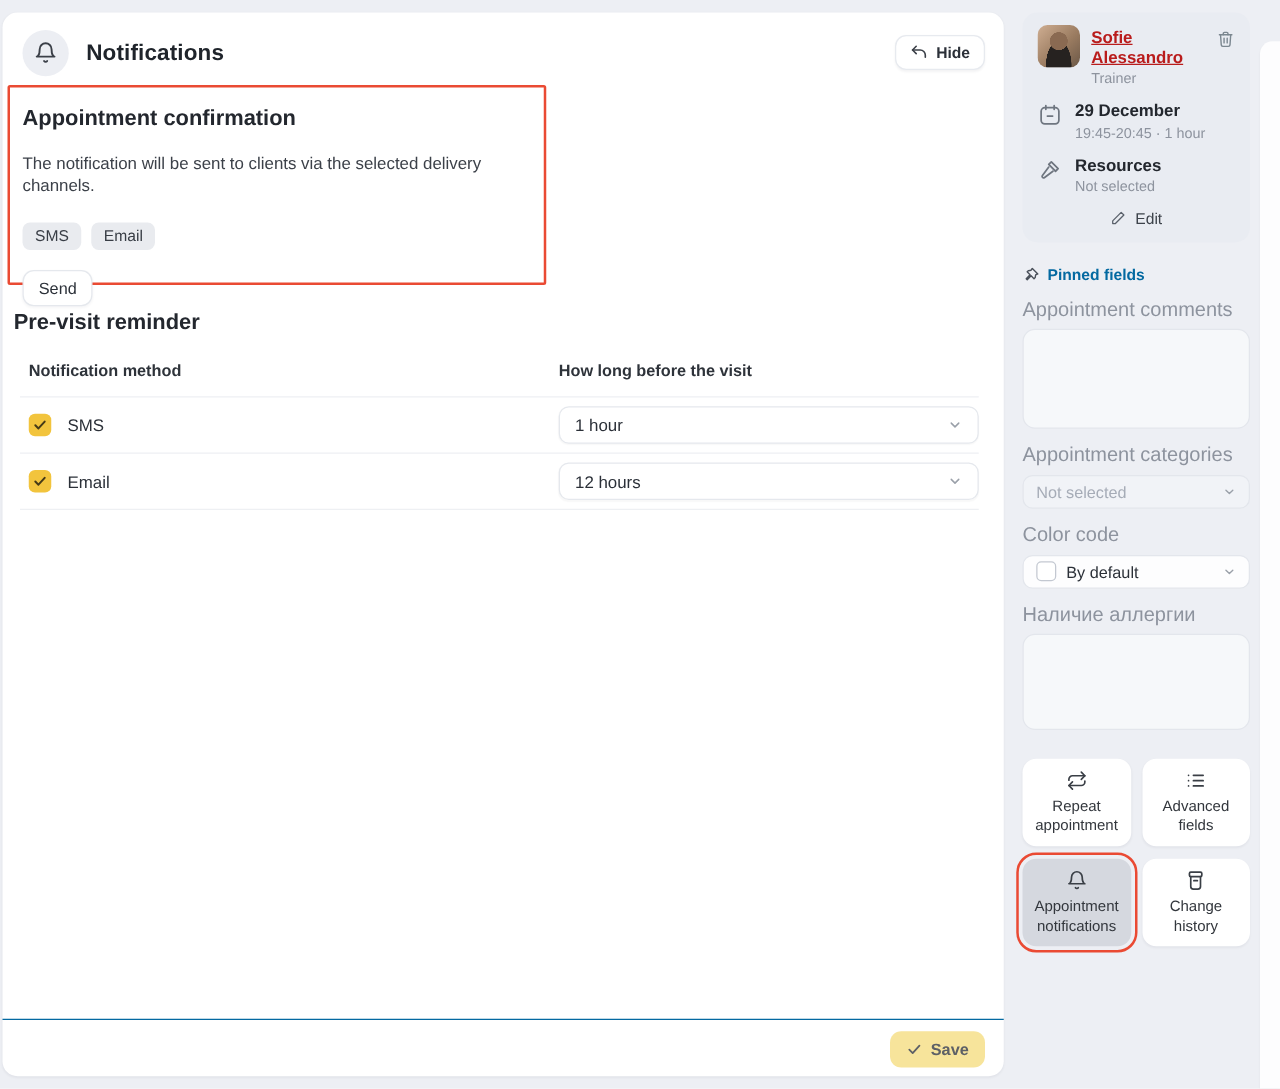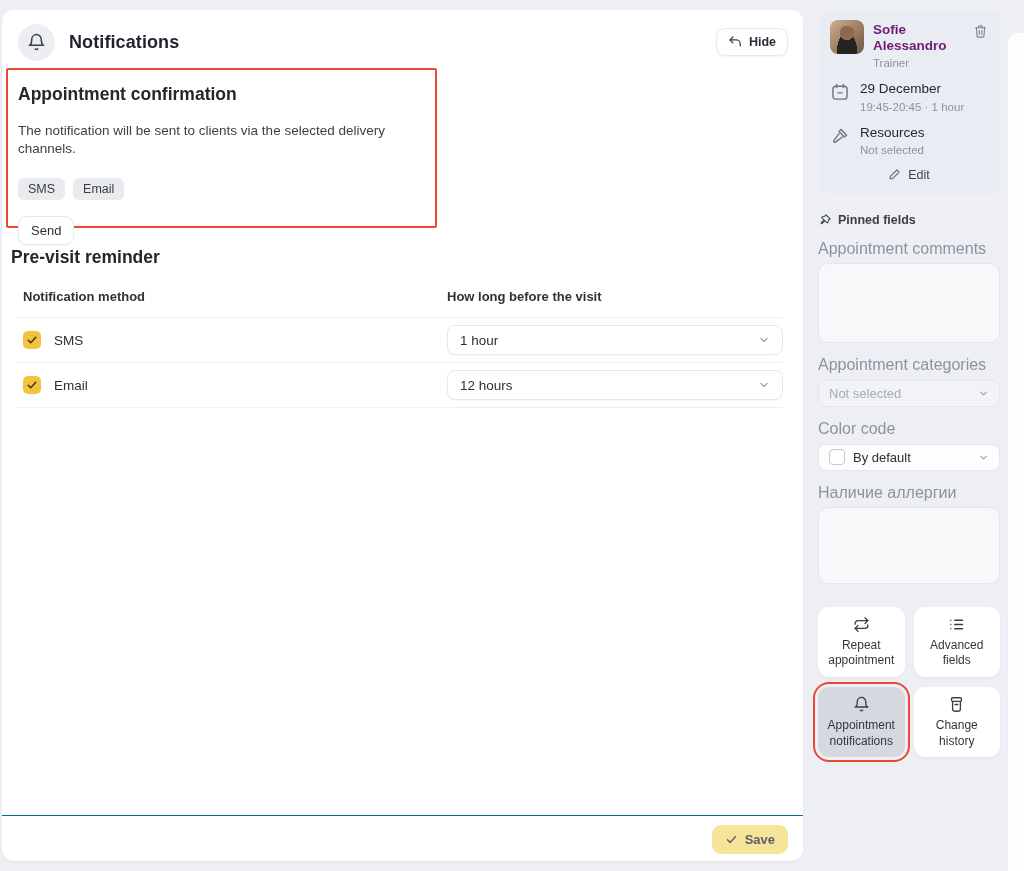--- a/index.html
+++ b/index.html
@@ -79,34 +79,34 @@
   .sidebar { position:absolute; left:818px; top:10px; width:182px; }
   .info-card { background:#e9ecf2; border-radius:12px; padding:10px 12px 12px; position:relative; }
   .staff-row { display:flex; gap:9px; }
   .avatar {
     width:34px; height:34px; border-radius:8px; flex:0 0 auto;
     background:
       radial-gradient(circle at 50% 38%, #8a6a52 0 26%, transparent 27%),
       radial-gradient(ellipse at 50% 95%, #262220 0 42%, transparent 43%),
       linear-gradient(135deg,#cfae92,#9b7c61 55%,#6b5847);
   }
-  .staff-name { font-size:13.5px; font-weight:600; color:#701a75; line-height:1.2; padding-top:2px; }
+  .staff-name { font-size:13.5px; font-weight:600; color:#b91c1c; line-height:1.2; padding-top:2px;text-decoration:underline; }
   .staff-role { font-size:11.5px; color:#8d939e; margin-top:3px; }
   .trash-btn { margin-left:auto; color:#7b8790; cursor:pointer; padding-top:4px; }
   .info-row { display:flex; gap:10px; margin-top:12px; }
   .info-row .ic { color:#6f7680; flex:0 0 auto; padding-top:1px; }
-  .info-main { font-size:13.5px; font-weight:400; color:#23272e; line-height:1.2; }
+  .info-main { font-size:13.5px; font-weight:700; color:#23272e; line-height:1.2; }
   .info-sub { font-size:11.5px; color:#8d939e; margin-top:3px; }
   .edit-btn {
     margin:12px auto 0; display:flex; align-items:center; gap:7px; background:none; border:none;
     font:500 12.5px "Liberation Sans","DejaVu Sans",sans-serif; color:#3d434b; cursor:pointer;
   }
   .edit-btn svg { color:#5a616b; }
 
-  .pinned-head { display:flex; align-items:center; gap:6px; margin-top:19px; font-size:12.5px; font-weight:700; color:#404040; }
+  .pinned-head { display:flex; align-items:center; gap:6px; margin-top:19px; font-size:12.5px; font-weight:700; color:#0369a1; }
   .pinned-head svg { color:#4a505a; }
   .field-label { margin-top:13px; font-size:16px; color:#8d939e; }
   .textarea {
     margin-top:5px; height:80px; background:#f6f8fa; border:1px solid #e3e6ec; border-radius:10px; cursor:text;
   }
   .textarea.small { height:77px; }
   .side-select {
     margin-top:6px; height:27px; border:1px solid #e3e6ec; border-radius:8px;
     display:flex; align-items:center; padding:0 10px; font-size:13px; cursor:pointer; background:#f1f3f7;
   }

